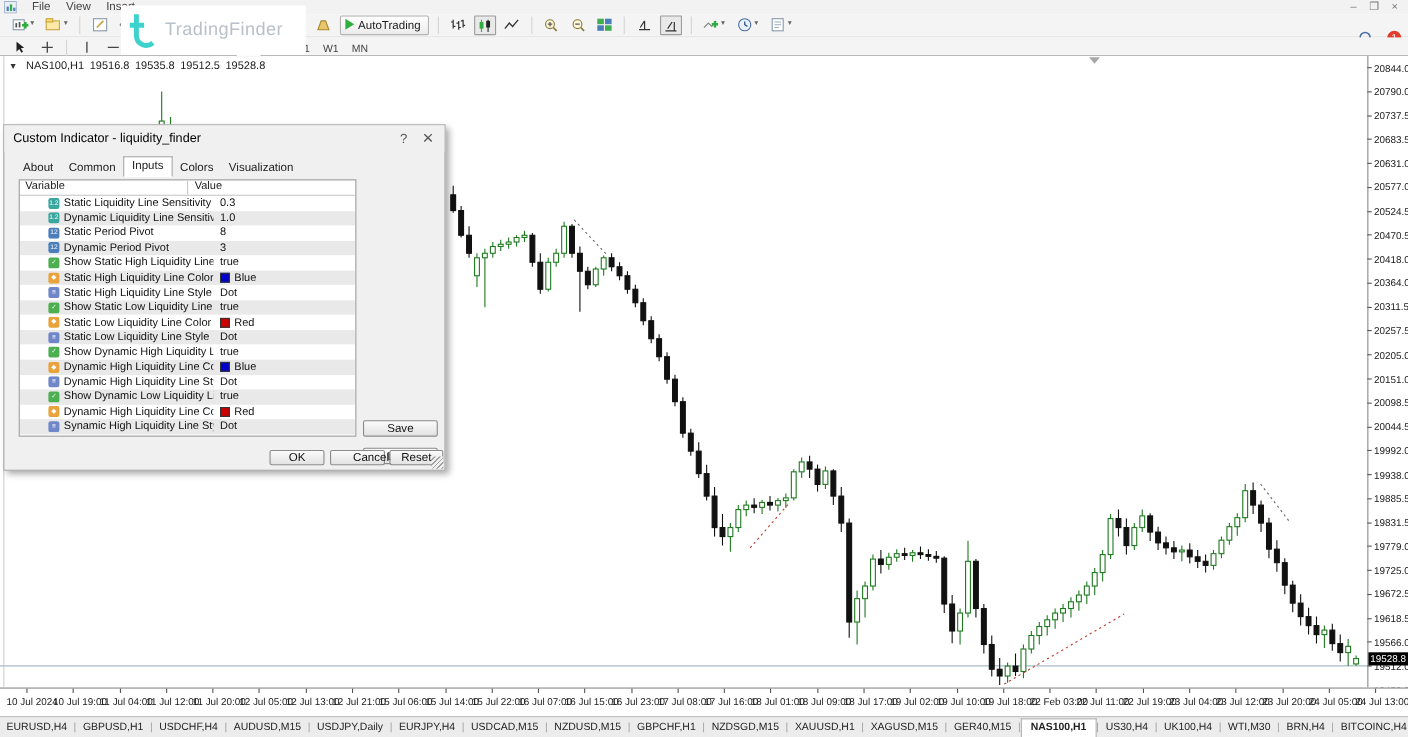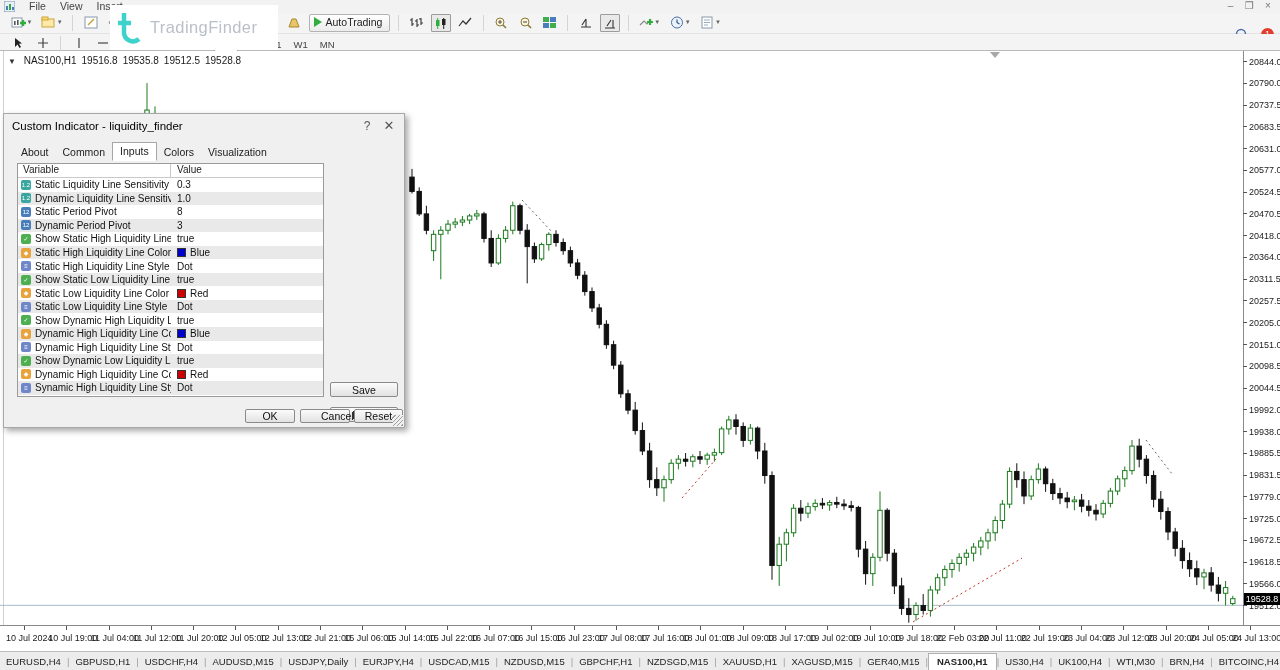--- a/index.html
+++ b/index.html
@@ -61,21 +61,21 @@
   .dlg-close { right:4px; font-size:13px; }
   .dlg-tabs { position:absolute; left:10px; top:29px; height:17px; }
   .dlg-tab { display:inline-block; font-size:10.5px; color:#222; padding:2px 7px 3px 7px; position:relative; }
   .dlg-tab.active { background:#fff; border:1px solid #a7a7a7; border-bottom:1px solid #fff; top:-1px; }
   .dlg-table { position:absolute; left:13px; top:49px; width:307px; height:234px; background:#fff; border:1px solid #9a9a9a; overflow:hidden; }
   .dt-header { height:14px; border-bottom:1px solid #c9c9c9; font-size:10px; color:#222; display:flex; }
   .dt-header .c1 { width:153px; padding-left:5px; border-right:1px solid #c9c9c9; }
   .dt-header .c2 { padding-left:6px; }
   .dt-row { height:13.55px; display:flex; align-items:center; font-size:10px; color:#111; }
   .dt-row.alt { background:#e9e9e9; }
-  .dt-row .c1 { width:153px; display:flex; align-items:center; padding-left:3px; overflow:hidden; white-space:nowrap; }
+  .dt-row .c1 { width:153px; display:flex; align-items:center; padding-left:3px; overflow:hidden; white-space:nowrap;margin-left:23px; }
   .dt-row .c2 { padding-left:6px; display:flex; align-items:center; white-space:nowrap;text-align:center; }
   .chip { display:inline-block; width:10px; height:10px; margin-right:4px; border-radius:2px; color:#fff; font-size:6px; line-height:10px; text-align:center; flex:none; }
   .chip.double { background:#3aa6a0; } .chip.int { background:#4a7ebb; }
   .chip.bool { background:#4caf50; } .chip.color { background:#e8a33d; }
   .chip.style { background:#6f86c9; }
   .colorchip { display:inline-block; width:9px; height:9px; border:1px solid #333; margin-right:4px; }
   .dlg-btn { position:absolute; border:1px solid #8a8a8a; background:linear-gradient(#fbfbfb,#e2e2e2); font-size:10.5px; color:#111; text-align:center; border-radius:2px; }
   .btn-load { left:326px; top:246px; width:68px; height:15px; line-height:14px;margin-top:47px; }
   .btn-save { left:326px; top:268px; width:68px; height:15px; line-height:14px; }
   .btn-ok { left:241px; top:295px; width:50px; height:14px; line-height:13px; }

